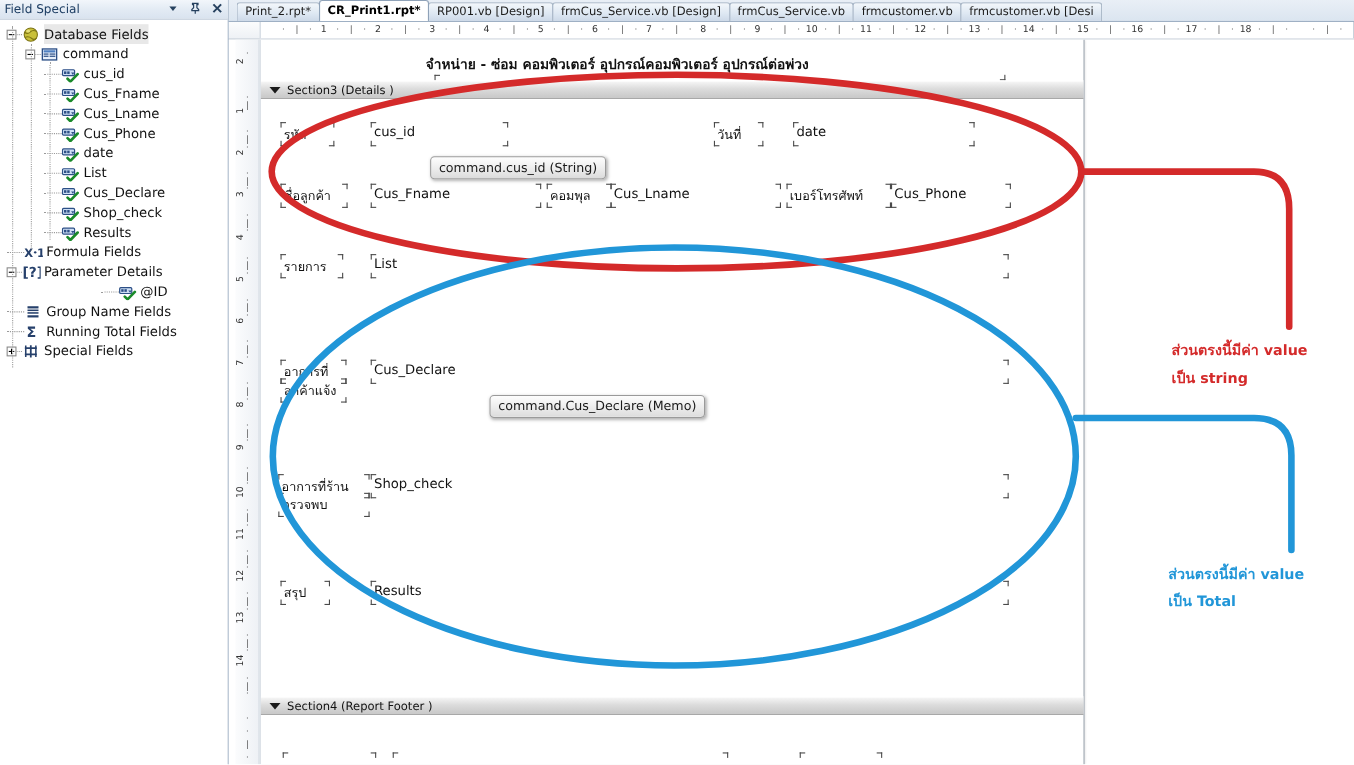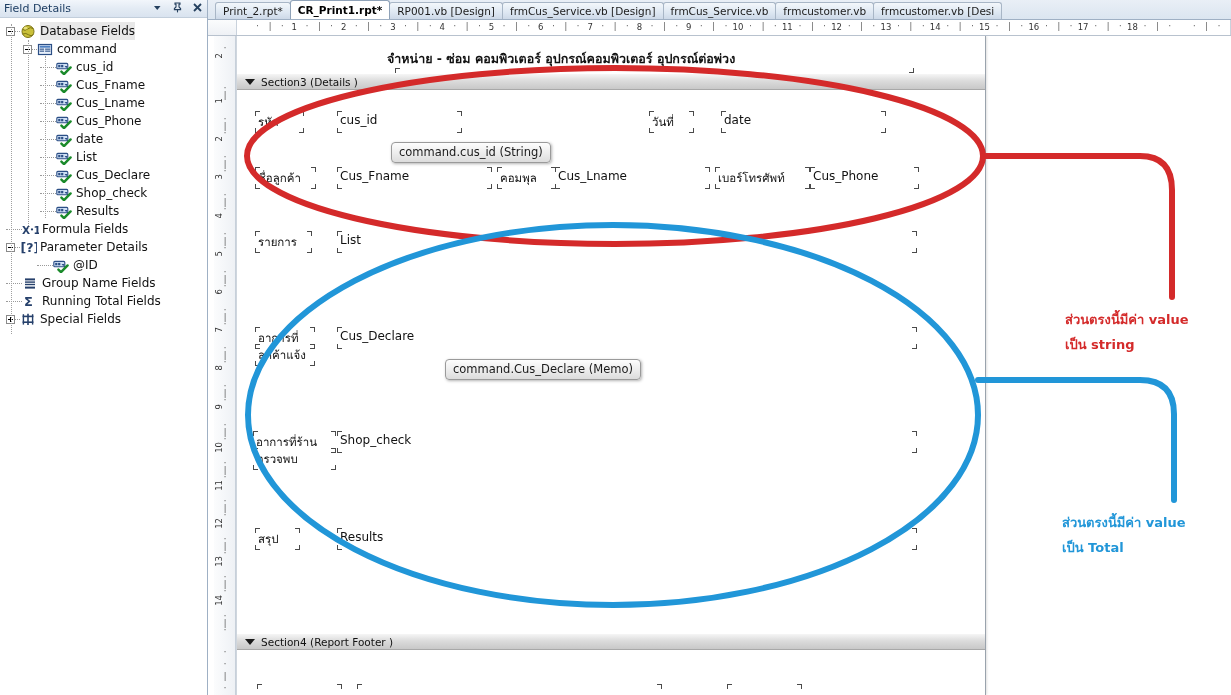--- a/index.html
+++ b/index.html
@@ -160,21 +160,21 @@
     font-weight: bold; z-index: 61;
   }
 </style>
 </head>
 <body>
 
 <div id="root">
 
   <div id="field-explorer">
     <div class="fe-titlebar">
-      <span class="fe-title">Field Details</span>
+      <span class="fe-title">Field Special</span>
       <div class="fe-btns">
         <span class="fe-btn" title="menu">
           <svg width="13" height="13" viewBox="0 0 13 13">
               <path d="M3 5 L9.5 5 L6.25 9 Z" fill="#26415f"></path>
             </svg>
         </span>
         <span class="fe-btn" title="auto hide">
           <svg width="13" height="13" viewBox="0 0 13 13">
             <path d="M4 2 H9 V3.2 H8 V6 L9.6 7.6 V8.6 H3.4 V7.6 L5 6 V3.2 H4 Z" fill="none" stroke="#26415f" stroke-width="1.1"></path>
             <line x1="6.5" y1="8.6" x2="6.5" y2="11.4" stroke="#26415f" stroke-width="1.1"></line>
@@ -348,21 +348,21 @@
         <div class="node" style="padding-left: 6px;">
           <span class="exp"></span>
           <span class="dots" style="width: 5px;"></span>
           <span class="ico">
             <svg width="17" height="15" viewBox="0 0 17 15">
               <text x="0.5" y="12" font-family="DejaVu Sans, sans-serif" font-size="12.5" font-weight="bold" fill="#26406b">[?]</text>
             </svg>
           </span>
           <span class="lbl">Parameter Details</span>
         </div>
-        <div class="node" style="padding-left: 37px;">
+        <div class="node" style="padding-left: 37px; justify-content: center;">
           <span class="dots" style="width: 16px;"></span>
           <span class="ico">
             <svg width="17" height="15" viewBox="0 0 17 15">
               <rect x="0.8" y="3.4" width="11" height="5.4" rx="1" fill="#cfe0f5" stroke="#2c4f86" stroke-width="1.1"></rect>
               <rect x="2.2" y="4.9" width="2.2" height="2.4" fill="#2c4f86"></rect>
               <rect x="5.1" y="4.9" width="2.2" height="2.4" fill="#2c4f86"></rect>
               <path d="M8.6 6 L11.6 6 L10.3 8.2 Z" fill="#2c4f86"></path>
               <path d="M5.4 11.6 L8 14.2 L14.6 7.4" fill="none" stroke="#1a8a2a" stroke-width="2.4" stroke-linecap="round" stroke-linejoin="round"></path>
             </svg>
           </span>

